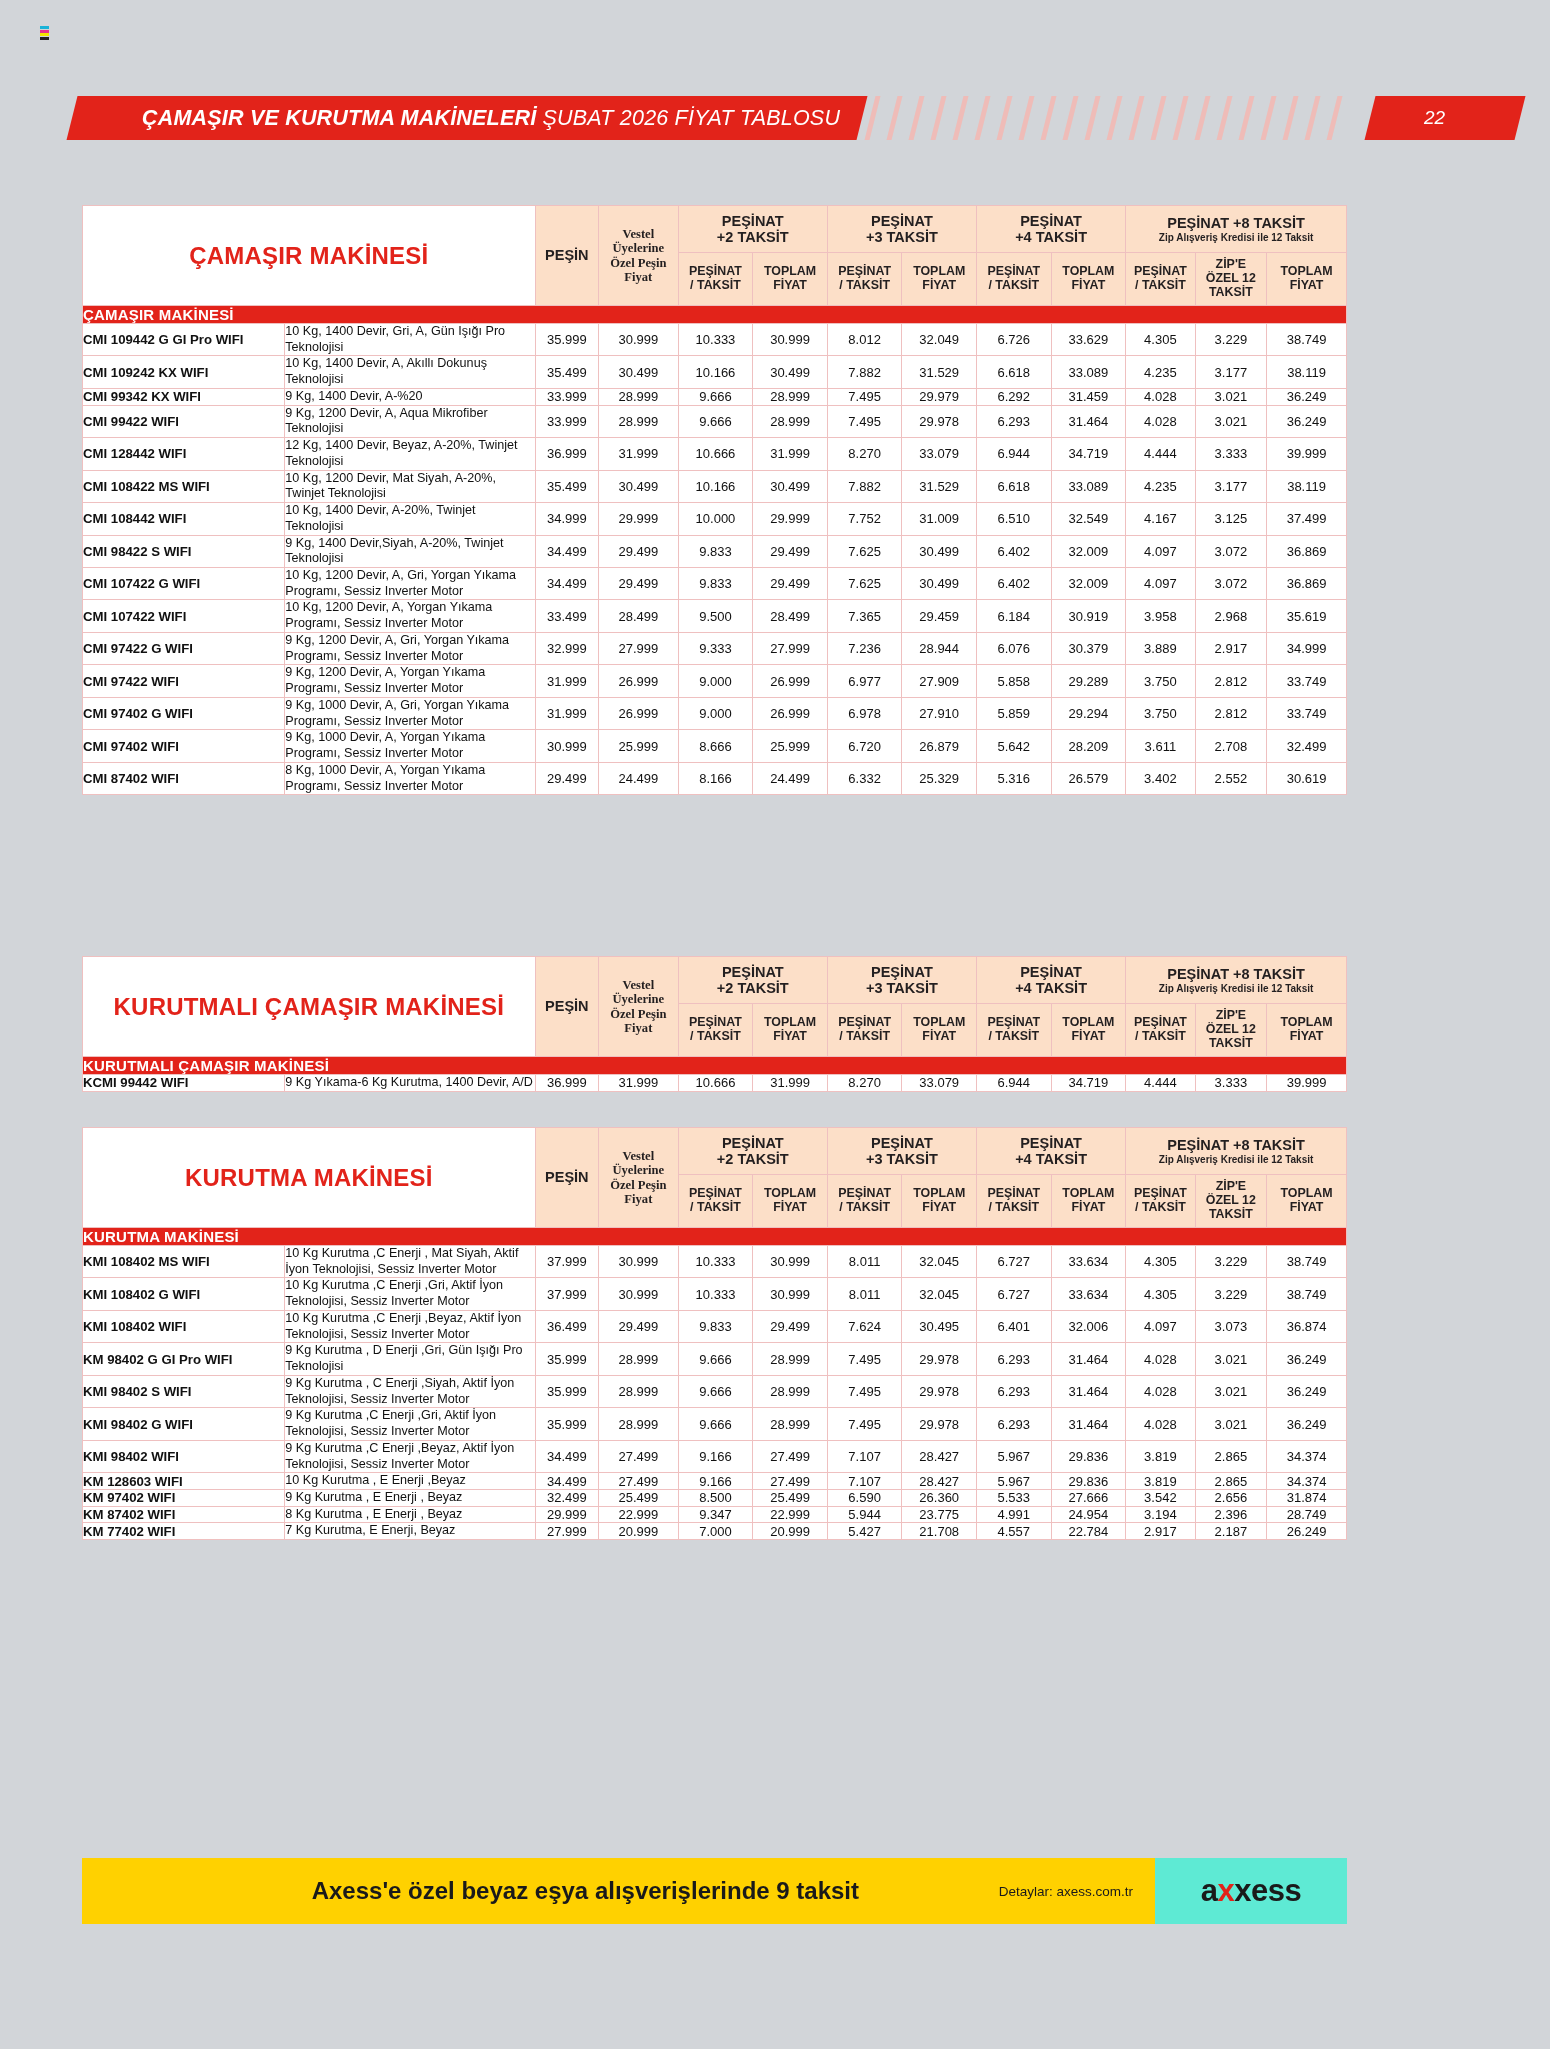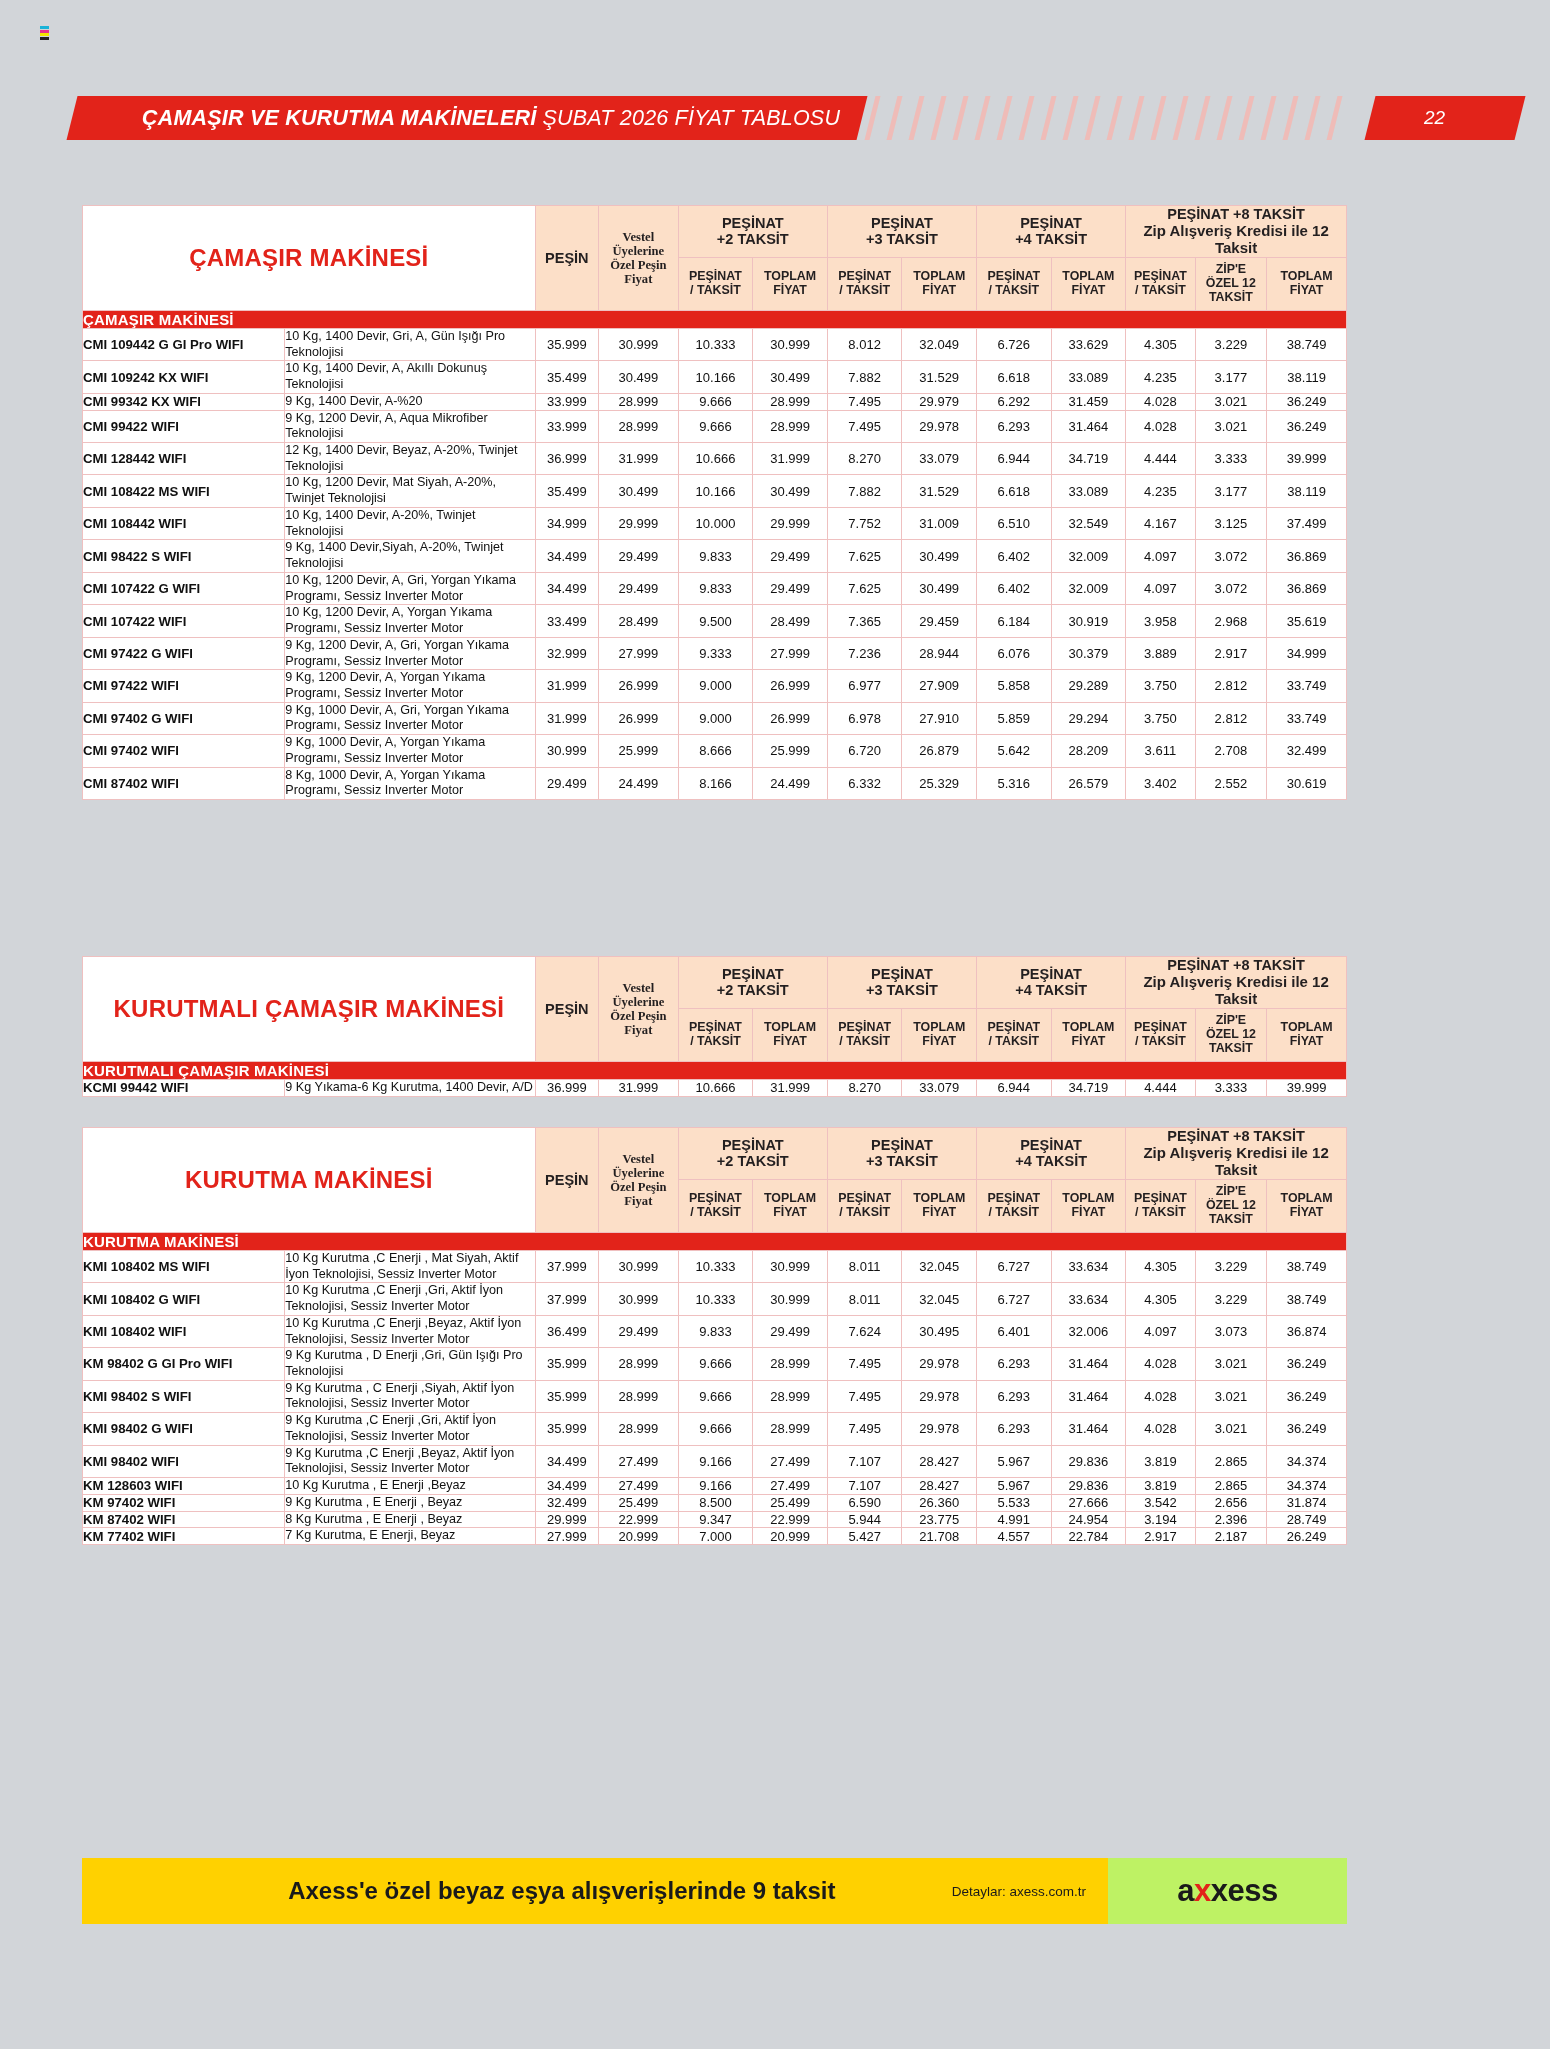--- a/index.html
+++ b/index.html
@@ -146,21 +146,21 @@
   .hd-title {
     background: #ffffff;
     text-align: center;
     color: #e2231a;
     font-size: 24px;
     font-weight: bold;
     letter-spacing: .2px;
     border-right: 1px solid #efc0c0;
   }
   .hd-grp   { font-size: 14.5px; }
-  .hd-grp .sub { font-size: 15px; display: block; margin-top: 1px; }
+  .hd-grp .sub { font-size: 10px; display: block; margin-top: 1px; }
   .hd-sub   { font-size: 12.4px; }
   .hd-pesin { font-size: 14.5px; }
   .hd-vestel{ font-size: 12.6px; font-family: Liberation Serif, serif; }
 
   
   .section-row td {
     background: #e2231a;
     color: #ffffff;
     font-weight: bold;
     font-size: 15px;
@@ -212,23 +212,23 @@
     color: #1a1a1a;
     padding-left: 90px;
   }
   .axess-detail {
     font-size: 13.5px;
     color: #1a1a1a;
     padding-right: 22px;
     white-space: nowrap;
   }
   .axess-logo-box {
-    width: 239px;
+    width: 192px;
     height: 66px;
-    background: #bef264;
+    background: #5eead4;
     display: flex;
     align-items: center;
     justify-content: center;
   }
   .axess-logo {
     font-size: 31px;
     font-weight: bold;
     color: #1a1a1a;
     letter-spacing: -0.5px;
   }

